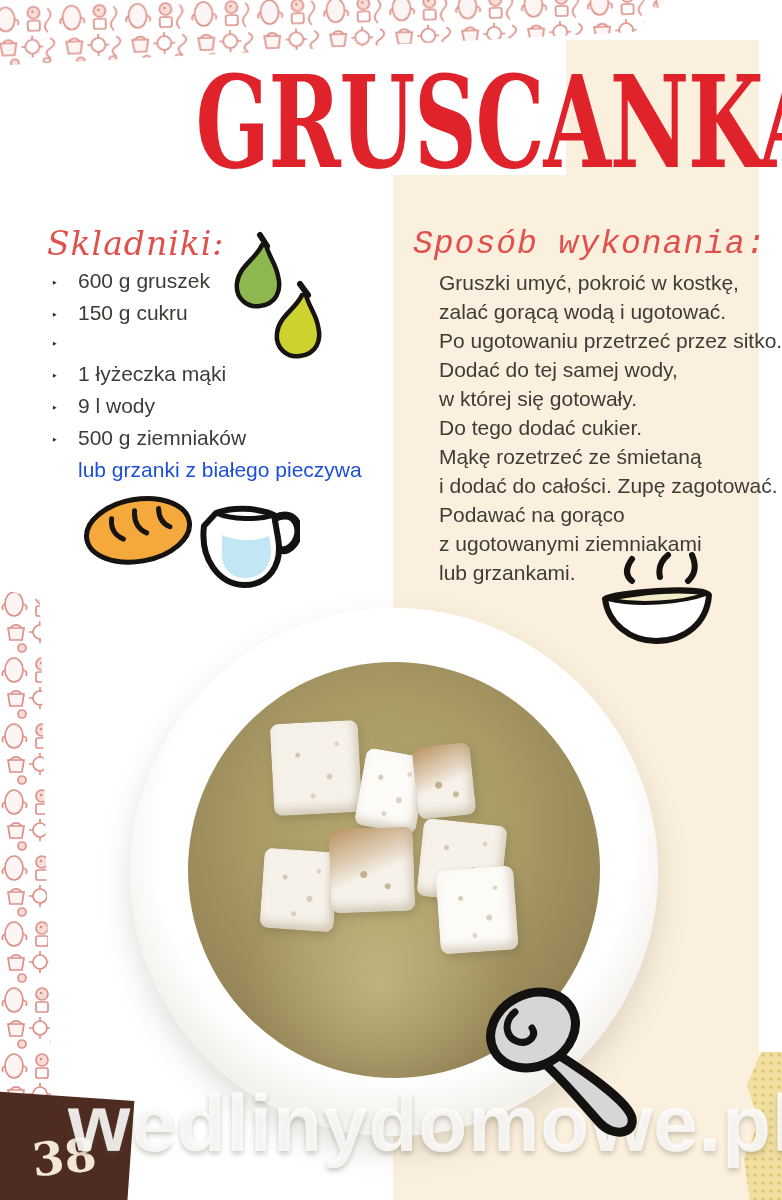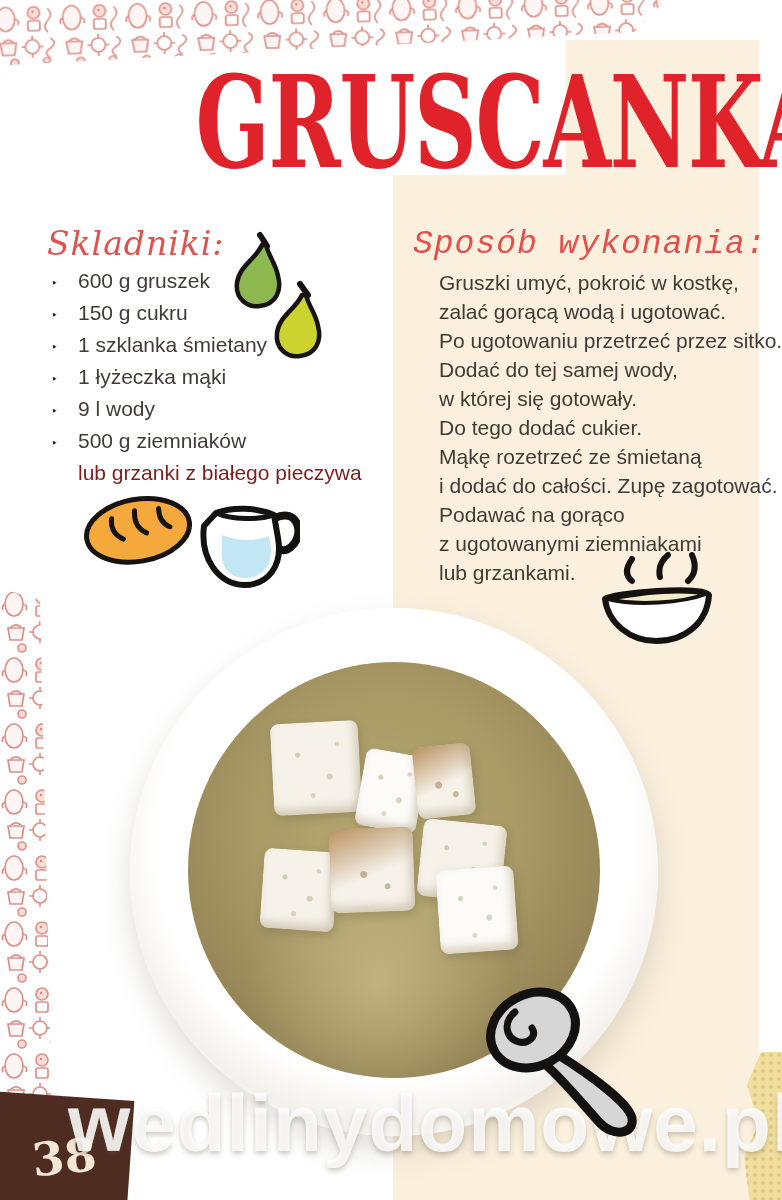--- a/index.html
+++ b/index.html
@@ -26,21 +26,21 @@
   .script-head {
     position:absolute; font-family:"DejaVu Serif", cursive; font-style:italic;
     font-size:33px; color:#e0504c; letter-spacing:1px; z-index:4; white-space:nowrap;
   }
   .head-ing { left:47px;  top:224px; }
   .head-met { left:413px; top:226px;font-family:Liberation Mono, monospace; }
   
   .ing-list { position:absolute; left:52px; top:266px; z-index:4; }
   .ing-item { display:flex; align-items:baseline; font-size:21px; line-height:29px; color:#403b36; }
   .ing-item .bullet { width:26px; font-size:14px; color:#2b2724; flex:none; }
-  .ing-cont { font-size:21px; line-height:29px; color:#7f1d1d; padding-left:26px; }
+  .ing-cont { font-size:21px; line-height:29px; color:#1d4ed8; padding-left:26px; }
   
   .met-lines { position:absolute; left:414px; top:268px; z-index:4;margin-left:25px; }
   .met-line { font-size:21px; line-height:29px; color:#403b36; white-space:nowrap; }
   
   .icon { position:absolute; z-index:5; }
   .ic-pear1 { left:226px; top:231px; }
   .ic-pear2 { left:266px; top:280px; }
   .ic-bread { left:80px;  top:480px; transform:rotate(-10deg); }
   .ic-jug   { left:196px; top:486px; }
   .ic-bowl  { left:598px; top:551px; }
@@ -145,21 +145,20 @@
       <div class="ing-item">
         <span class="bullet">‣</span>
         <span>600 g gruszek</span>
       </div>
       <div class="ing-item">
         <span class="bullet">‣</span>
         <span>150 g cukru</span>
       </div>
       <div class="ing-item">
         <span class="bullet">‣</span>
-        <span>1 szklanka śmietany</span>
       </div>
       <div class="ing-item">
         <span class="bullet">‣</span>
         <span>1 łyżeczka mąki</span>
       </div>
       <div class="ing-item">
         <span class="bullet">‣</span>
         <span>9 l wody</span>
       </div>
       <div class="ing-item">

